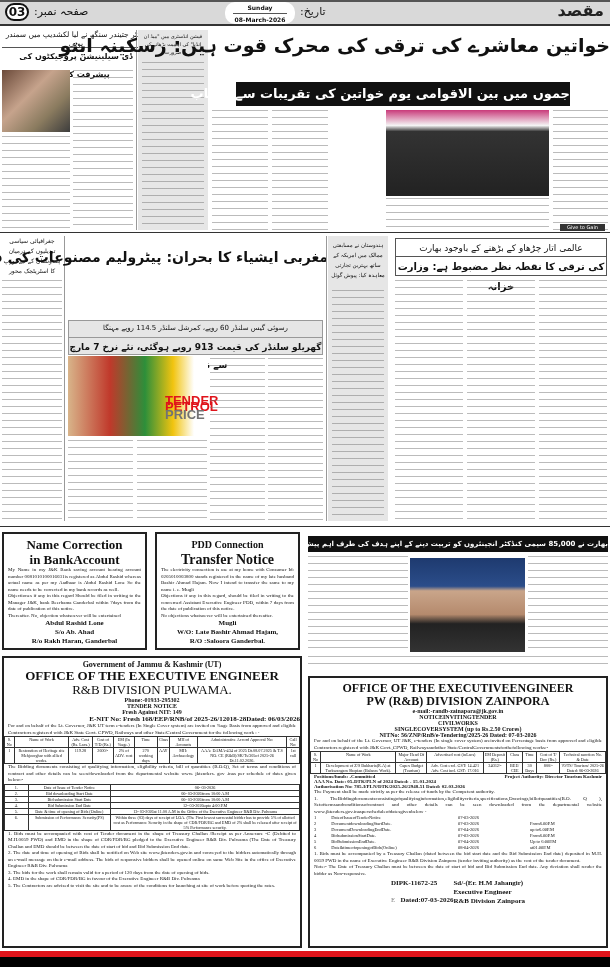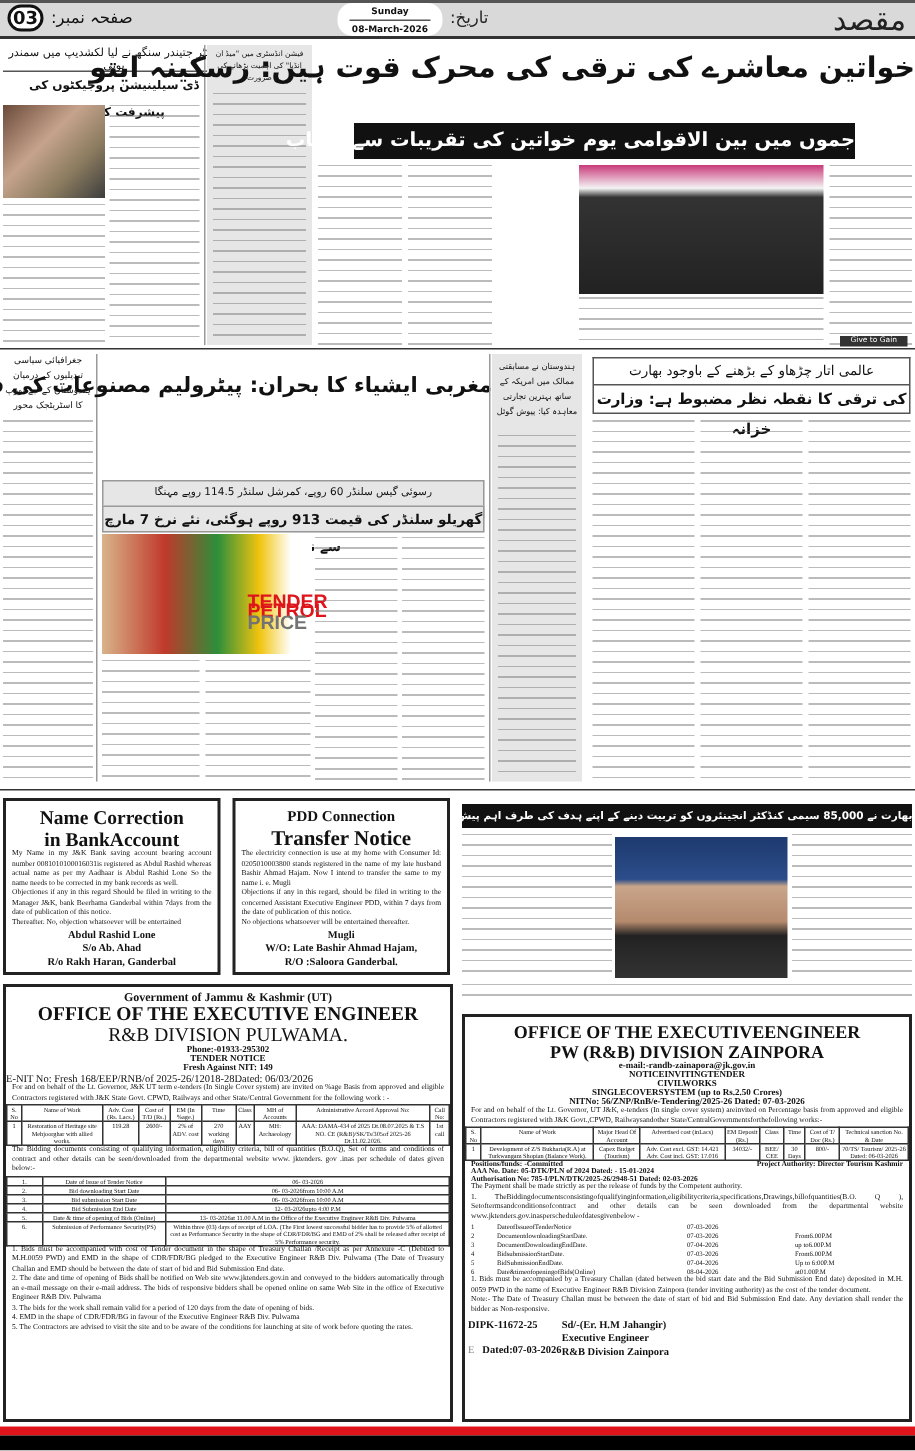--- a/index.html
+++ b/index.html
@@ -1,20 +1,20 @@
 <!DOCTYPE html>
 <html><head>
 <meta charset="utf-8">
 <style>
 *{box-sizing:border-box;margin:0;padding:0}
 body{width:610px;height:967px;background:#fff;font-family:"DejaVu Sans",sans-serif;position:relative;overflow:hidden;color:#111}
 .abs{position:absolute}
 .urdu{direction:rtl;font-family:"DejaVu Sans",sans-serif}
 .masthead{left:0;top:0;width:610px;height:26px;background:#d9d9d9;border-bottom:2px solid #333;border-top:2px solid #555}
-.logo{right:6px;top:1px;font-size:20px;font-weight:normal;color:#222}
+.logo{right:6px;top:1px;font-size:16px;font-weight:bold;color:#222}
 .date-lbl{left:300px;top:5px;font-size:11px;color:#222}
 .date-box{left:225px;top:2px;width:70px;height:22px;background:#fff;border-radius:10px;text-align:center;font-size:6px;line-height:9px;font-weight:bold;padding-top:1px}
 .date-box .line{border-top:1px solid #555;margin:1px 8px}
 .page-lbl{left:34px;top:5px;font-size:11px}
 .page-num{left:5px;top:3px;width:24px;height:18px;border:2px solid #111;border-radius:9px;background:#fff;font-weight:bold;font-size:12px;text-align:center;line-height:14px}
 .filler{background:repeating-linear-gradient(180deg,#777 0 1px,transparent 1px 7px);opacity:.5}
 .col-rule{border-left:1px solid #999}
 .headline{font-size:20px;font-weight:bold;text-align:center;direction:rtl;white-space:nowrap}
 .blackbar{background:#111;color:#fff;font-weight:bold;text-align:center;direction:rtl;white-space:nowrap}
 .photo{background:linear-gradient(135deg,#6b4a3a,#c6a38c 40%,#8a7b5f 70%,#3d3d3d)}
@@ -125,21 +125,21 @@
 <div class="abs filler" style="left:528px;top:556px;width:80px;height:96px"></div>
 <div class="abs filler" style="left:308px;top:656px;width:300px;height:8px"></div>
 
 <div class="abs ad" style="left:2px;top:656px;width:300px;height:292px;padding-top:2px">
   <div style="font-size:8px;font-weight:bold">Government of Jammu &amp; Kashmir (UT)</div>
   <div style="font-size:13px;font-weight:bold;line-height:14px">OFFICE OF THE EXECUTIVE ENGINEER</div>
   <div style="font-size:13px;font-weight:normal;line-height:14px">R&amp;B DIVISION PULWAMA.</div>
   <div style="font-size:6px;font-weight:bold">Phone:-01933-295302</div>
   <div style="font-size:6px;font-weight:bold">TENDER NOTICE</div>
   <div style="font-size:6px;font-weight:bold">Fresh Against NIT: 149</div>
-  <div style="font-size:7px;font-weight:normal;display:flex;justify-content:flex-start">
+  <div style="font-size:7px;font-weight:bold;display:flex;justify-content:flex-end">
     <span>E-NIT No: Fresh 168/EEP/RNB/of 2025-26/12018-28</span>
     <span>Dated: 06/03/2026</span>
   </div>
   <p>For and on behalf of the Lt. Governor, J&amp;K UT term e-tenders (In Single Cover system) are invited on %age Basis from approved and eligible Contractors registered with J&amp;K State Govt. CPWD, Railways and other State/Central Government for the following work : -</p>
   <table>
     <thead>
         <tr id="pul-head">
           <th>S. No</th>
           <th>Name of Work</th>
           <th>Adv. Cost (Rs. Lacs.)</th>
@@ -289,21 +289,21 @@
       </div>
       <div style="display: flex; font-size: 4.5px; line-height: 6px; padding: 0px 4px; text-align: left;">
         <span style="width: 6%;">6</span>
         <span style="width: 44%;">Date&amp;timeofopeningofBids(Online)</span>
         <span style="width: 25%;">08-04-2026</span>
         <span style="width: 25%;">at01.00P.M</span>
       </div>
     </div>
   <p>1. Bids must be accompanied by a Treasury Challan (dated between the bid start date and the Bid Submission End date) deposited in M.H. 0059 PWD in the name of Executive Engineer R&amp;B Division Zainpora (tender inviting authority) as the cost of the tender document.</p>
   <p>Note:- The Date of Treasury Challan must be between the date of start of bid and Bid Submission End date. Any deviation shall render the bidder as Non-responsive.</p>
-  <div style="display:flex;justify-content:flex-start;padding:0 2px;margin-top:2px">
+  <div style="display:flex;justify-content:center;padding:0 2px;margin-top:2px">
     <div style="text-align:left">
       <div class="sig">DIPK-11672-25</div>
       <div class="sig" style="margin-top:8px"><span style="font-weight:normal;color:#888">E</span>&nbsp;&nbsp;&nbsp;<span>Dated:07-03-2026</span></div>
     </div>
     <div style="text-align:left">
       <div class="sig">Sd/-(Er. H.M Jahangir)</div>
       <div class="sig">Executive Engineer</div>
       <div class="sig">R&amp;B Division Zainpora</div>
     </div>
   </div>

